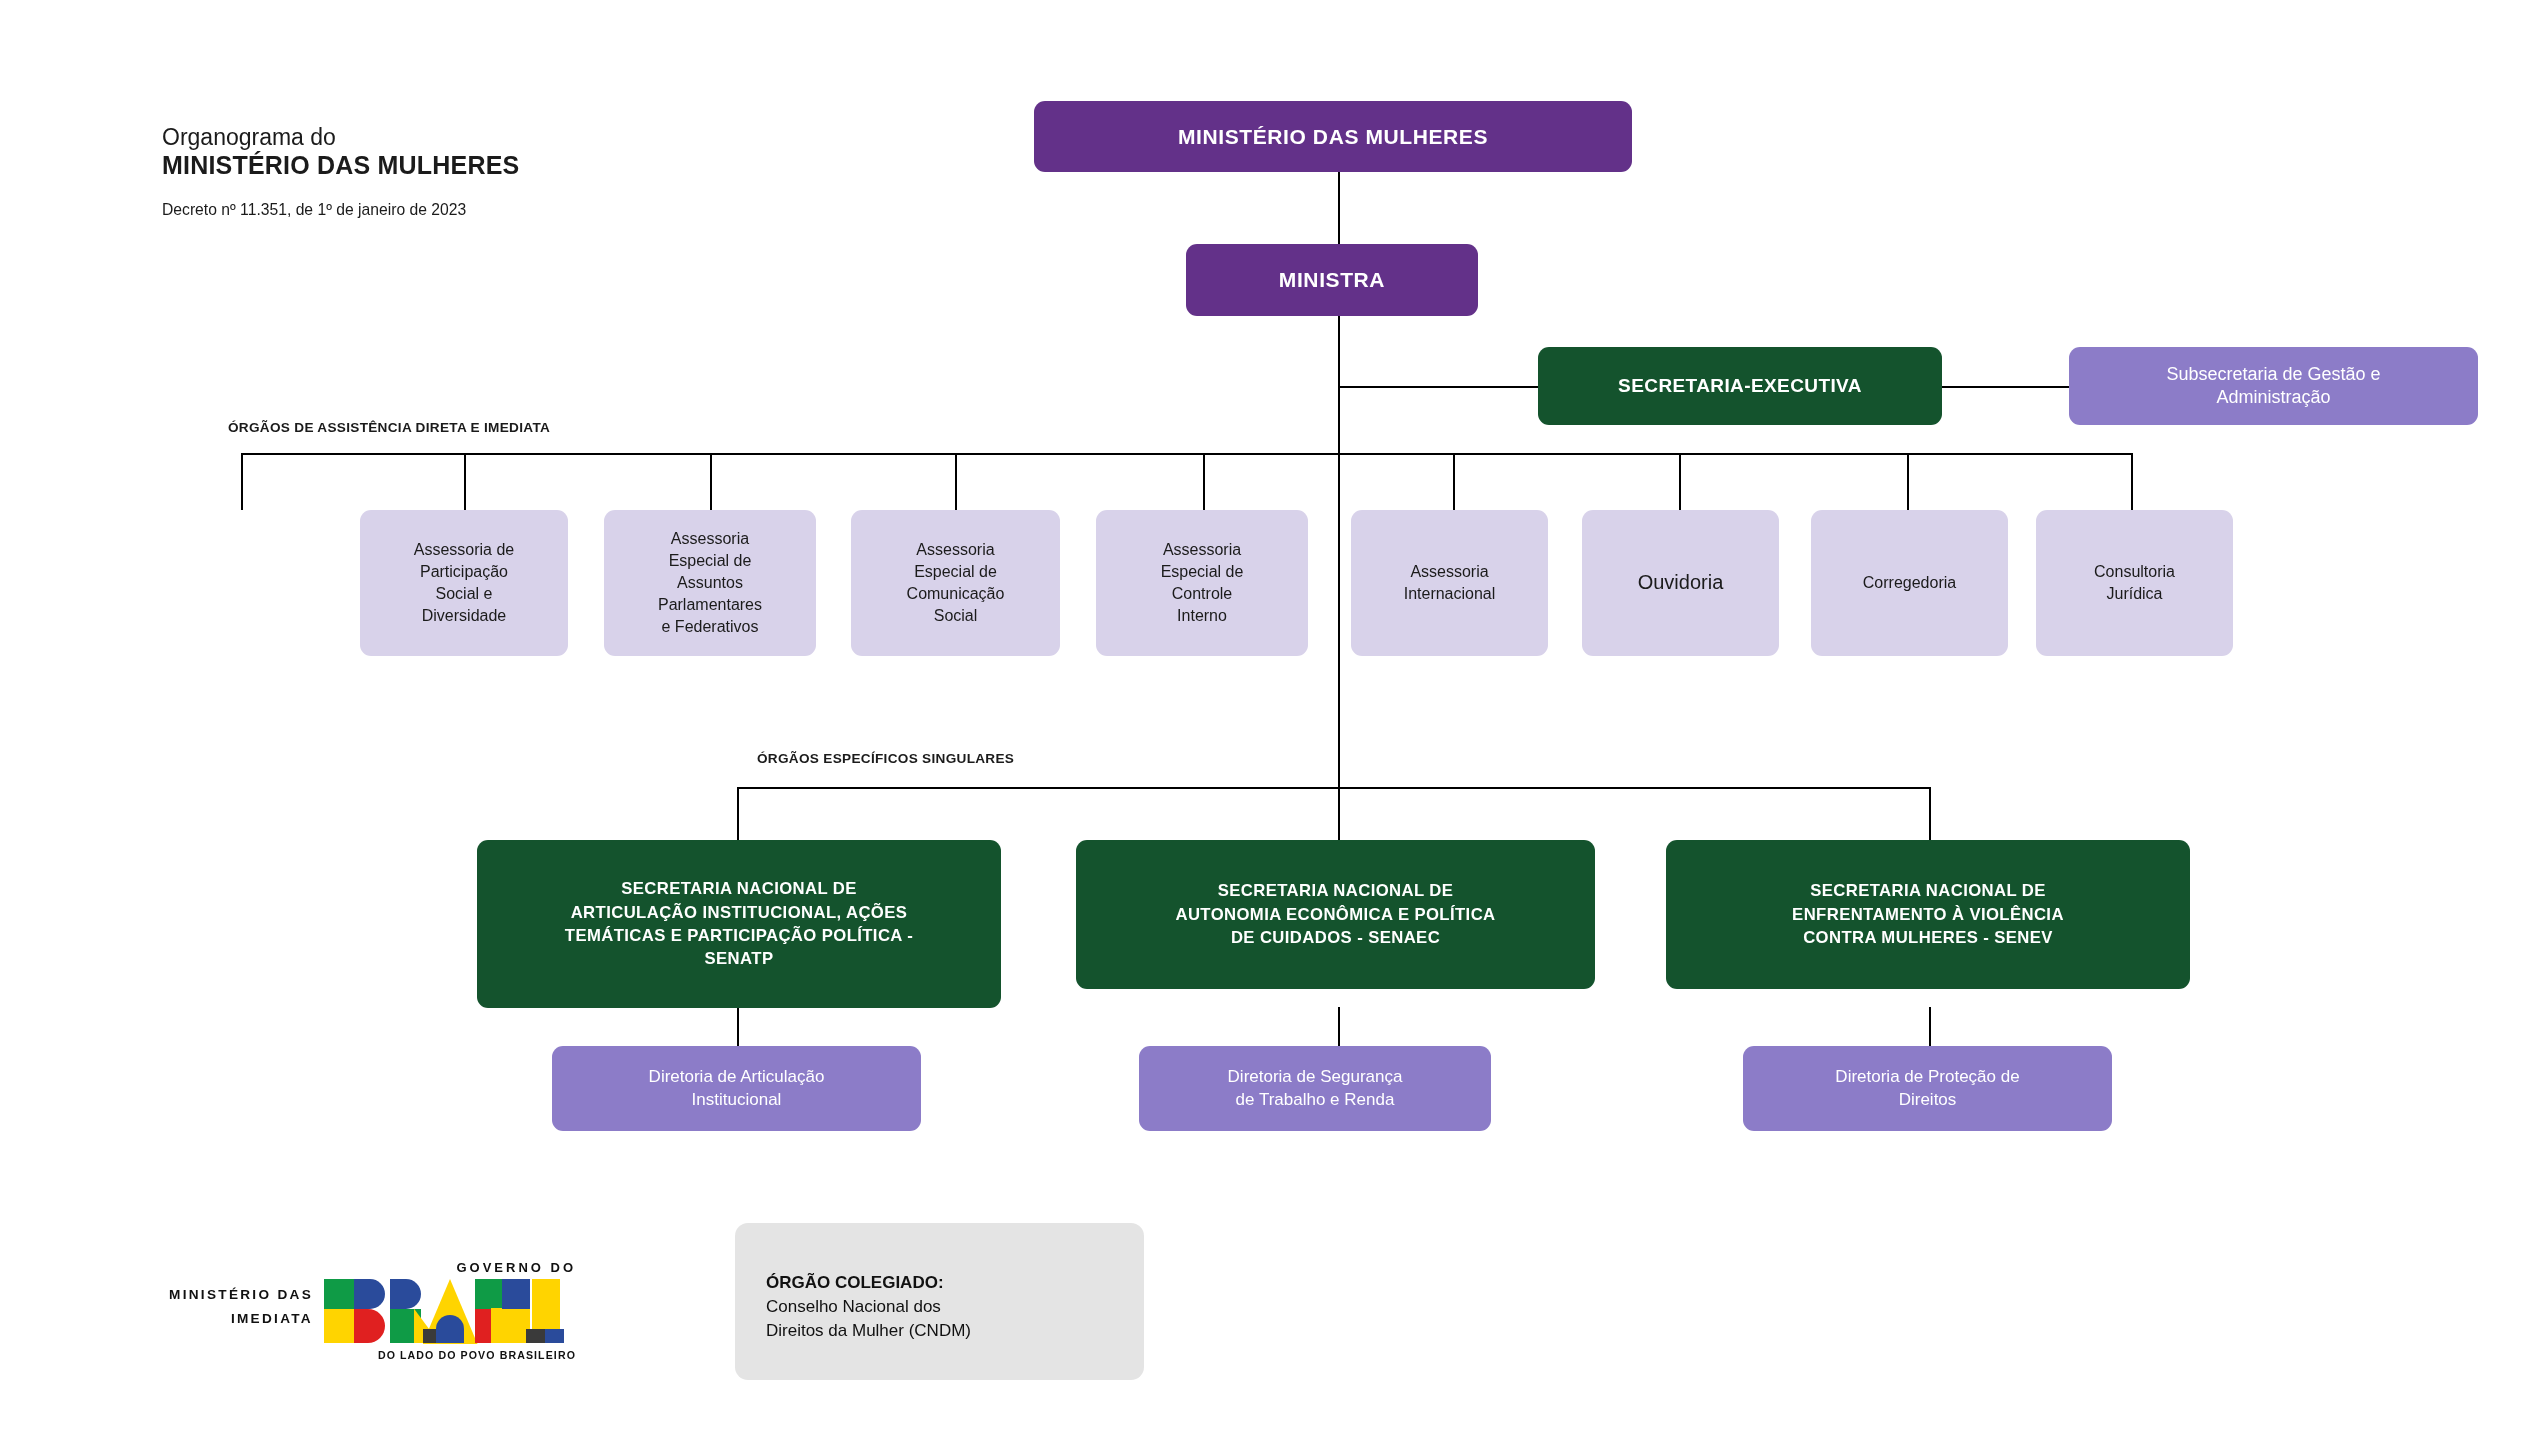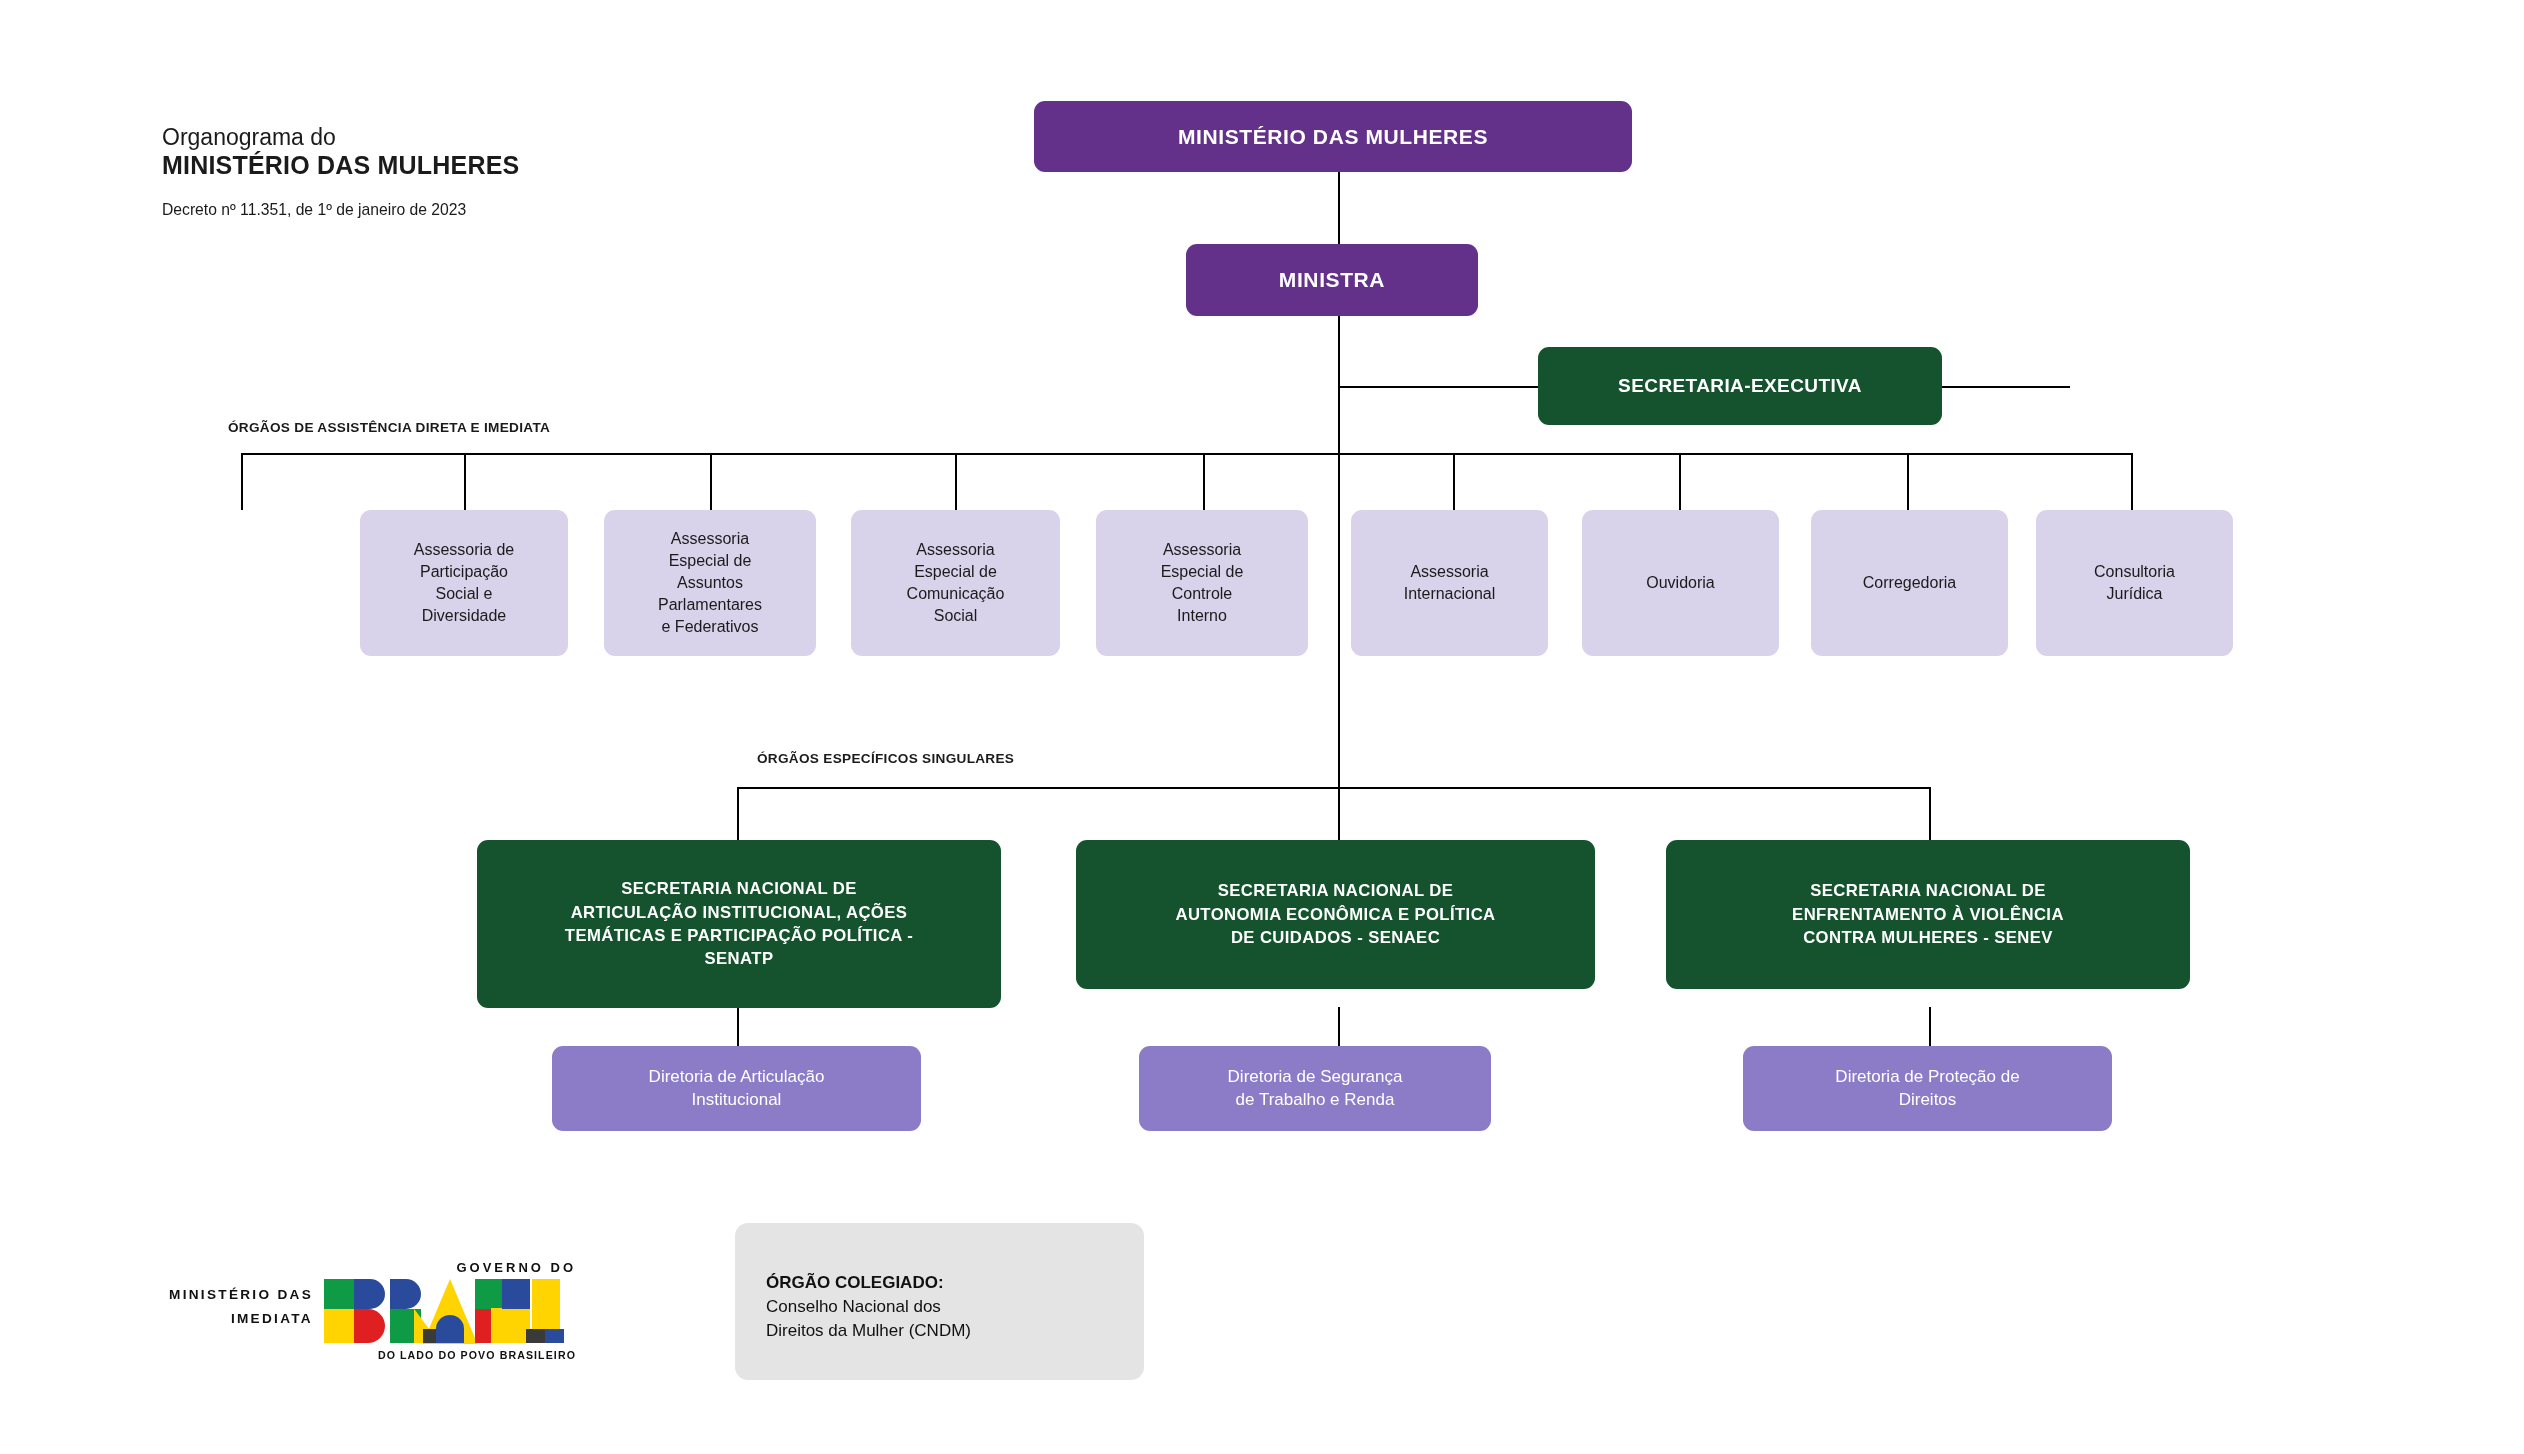--- a/index.html
+++ b/index.html
@@ -88,20 +88,24 @@
   </div>
 
   <div class="box lvl-dark" style="left:1186px;top:244px;width:292px;height:72px;font-size:21px;">
     <span>MINISTRA</span>
   </div>
 
   <div class="box lvl-mid" style="left:1538px;top:347px;width:404px;height:78px;font-size:19px;">
     <span>SECRETARIA-EXECUTIVA</span>
   </div>
 
+  <div class="box lvl-soft" style="left:2069px;top:347px;width:409px;height:78px;font-size:18px;line-height:1.3;">
+    <span>Subsecretaria de Gestão e
+Administração</span>
+  </div>
 
   <div class="sectitle" style="left:228px;top:420px;">ÓRGÃOS DE ASSISTÊNCIA DIRETA E IMEDIATA</div>
   <div class="sectitle" style="left:757px;top:751px;">ÓRGÃOS ESPECÍFICOS SINGULARES</div>
 
   <div class="box lvl-light" style="left:360px;top:510px;width:208px;height:146px;font-size:16px;line-height:1.38;">
     <span>Assessoria de
 Participação
 Social e
 Diversidade</span>
   </div>
@@ -121,21 +125,21 @@
   <div class="box lvl-light" style="left:1096px;top:510px;width:212px;height:146px;font-size:16px;line-height:1.38;">
     <span>Assessoria
 Especial de
 Controle
 Interno</span>
   </div>
   <div class="box lvl-light" style="left:1351px;top:510px;width:197px;height:146px;font-size:16px;line-height:1.38;">
     <span>Assessoria
 Internacional</span>
   </div>
-  <div class="box lvl-light" style="left:1582px;top:510px;width:197px;height:146px;font-size:16px;line-height:1.38;">
+  <div class="box lvl-light" style="left:1582px;top:510px;width:197px;height:146px;font-size:20px;line-height:1.38;">
     <span>Ouvidoria</span>
   </div>
   <div class="box lvl-light" style="left:1811px;top:510px;width:197px;height:146px;font-size:16px;line-height:1.38;">
     <span>Corregedoria</span>
   </div>
   <div class="box lvl-light" style="left:2036px;top:510px;width:197px;height:146px;font-size:16px;line-height:1.38;">
     <span>Consultoria
 Jurídica</span>
   </div>
 

